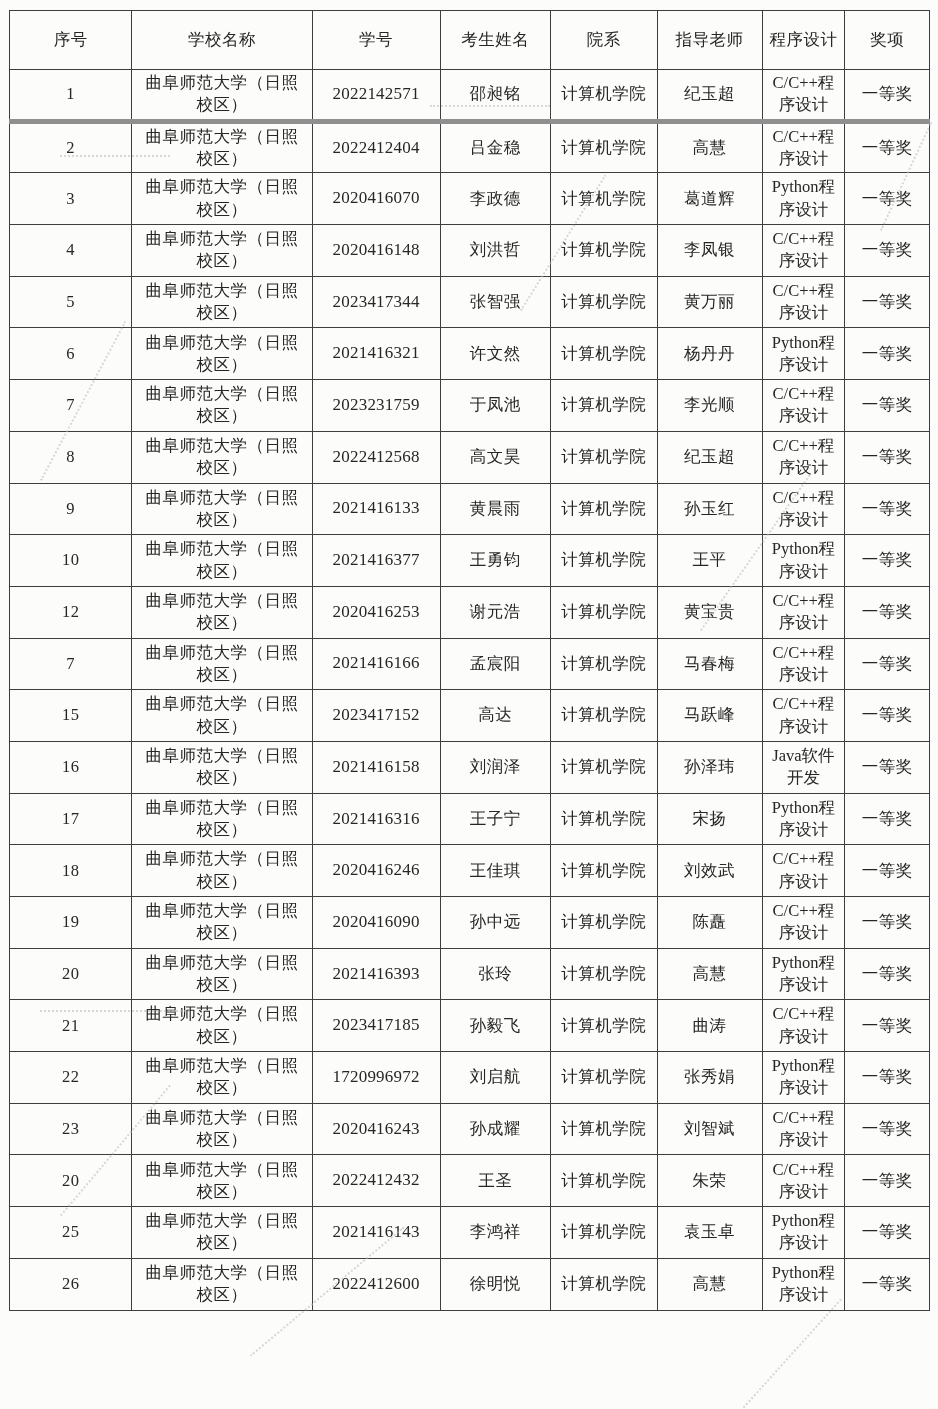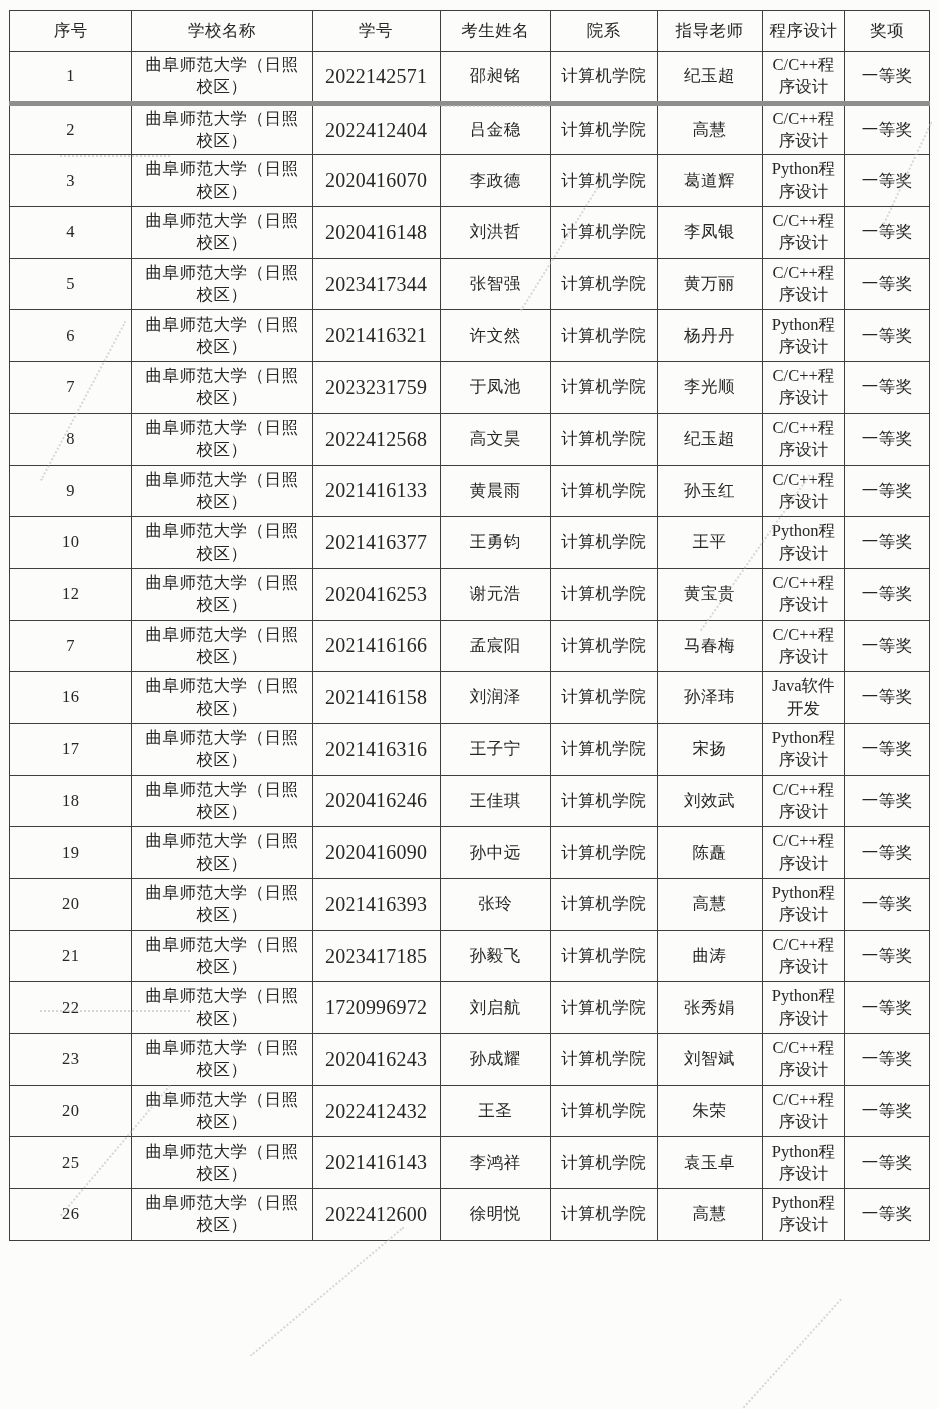--- a/index.html
+++ b/index.html
@@ -22,23 +22,23 @@
     border:1.6px solid #3e3e3e;
     text-align:center;
     vertical-align:middle;
     padding:2px 5px;
     font-size:16.5px;
     line-height:1.35;
     box-sizing:border-box;
     font-weight:normal;
     letter-spacing:0.5px;
   }
-  thead tr { height:41px; }
+  thead tr { height:59px; }
   tbody tr { height:51.7px; }
-  td.cell-student_id { letter-spacing:0.2px; font-size:20px; }
+  td.cell-student_id { letter-spacing:0.2px; font-size:17px; }
   td.cell-subject { padding:2px 3px; letter-spacing:0;margin-left:46px; }
   tr.thick-bottom td { border-bottom:5px solid #8f8f8f; }
   
   .artifacts { position:absolute; inset:0; pointer-events:none; }
   .artifacts .seg {
     position:absolute; border-top:2px dotted #b9b9b9; opacity:.55;
     transform-origin:left top;
   }
   .a1 { left:40px;  top:470px;  width:180px; transform:rotate(-62deg); }
   .a2 { left:520px; top:300px;  width:160px; transform:rotate(-58deg); }
@@ -194,20 +194,30 @@
           <td class="cell-no">7</td>
           <td class="cell-school">曲阜师范大学（日照校区）</td>
           <td class="cell-student_id">2021416166</td>
           <td class="cell-name">孟宸阳</td>
           <td class="cell-department">计算机学院</td>
           <td class="cell-advisor">马春梅</td>
           <td class="cell-subject">C/C++程序设计</td>
           <td class="cell-award">一等奖</td>
         </tr>
         <tr>
+          <td class="cell-no">15</td>
+          <td class="cell-school">曲阜师范大学（日照校区）</td>
+          <td class="cell-student_id">2023417152</td>
+          <td class="cell-name">高达</td>
+          <td class="cell-department">计算机学院</td>
+          <td class="cell-advisor">马跃峰</td>
+          <td class="cell-subject">C/C++程序设计</td>
+          <td class="cell-award">一等奖</td>
+        </tr>
+        <tr>
           <td class="cell-no">16</td>
           <td class="cell-school">曲阜师范大学（日照校区）</td>
           <td class="cell-student_id">2021416158</td>
           <td class="cell-name">刘润泽</td>
           <td class="cell-department">计算机学院</td>
           <td class="cell-advisor">孙泽玮</td>
           <td class="cell-subject">Java软件开发</td>
           <td class="cell-award">一等奖</td>
         </tr>
         <tr>

